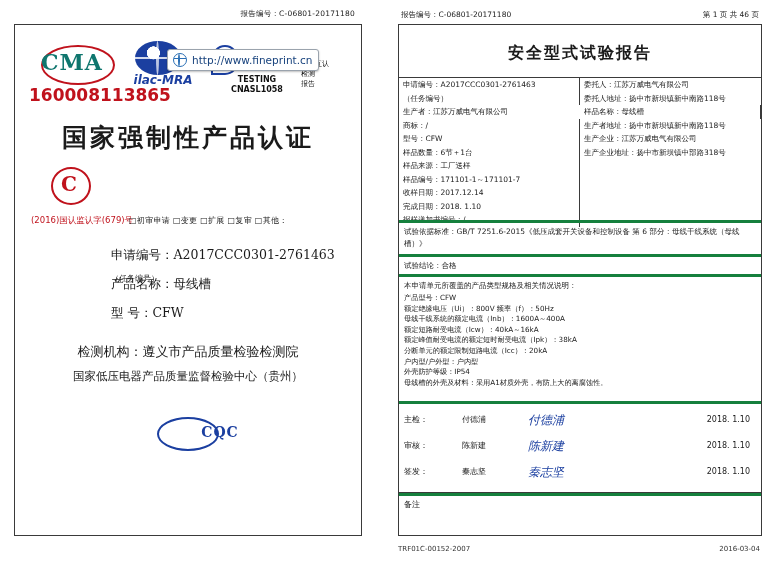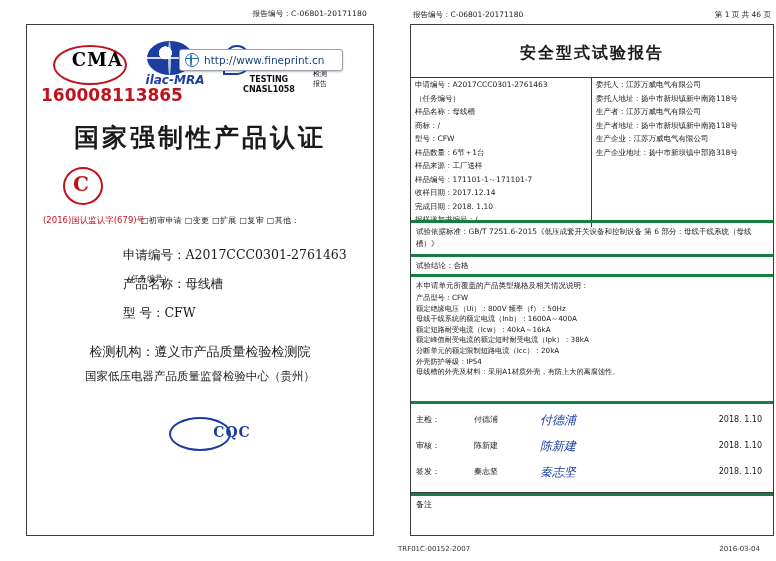--- a/index.html
+++ b/index.html
@@ -4,48 +4,48 @@
 <style>
   html,body{margin:0;padding:0;}
   body{
     width:776px;height:561px;
     background:#ffffff;
     font-family:"DejaVu Sans","Liberation Sans",sans-serif;
     color:#1a1a1a;
     overflow:hidden;
     position:relative;
   }
-  .page{position:absolute;border:1px solid #3a3a3a;background:#fff;box-sizing:border-box;margin-left:12px;}
+  .page{position:absolute;border:1px solid #3a3a3a;background:#fff;box-sizing:border-box;}
 
   
   #left-page{left:14px;top:24px;width:348px;height:512px;}
   .l-topnum{position:absolute;right:6px;top:-16px;font-size:7.5px;letter-spacing:.2px;white-space:nowrap;}
   .l-inner{position:absolute;left:0;top:0;right:0;bottom:0;}
 
   .logos{position:absolute;left:0;top:14px;width:100%;height:72px;}
   .cma{position:absolute;left:26px;top:6px;width:84px;height:58px;}
   .cma-ring{position:absolute;left:0;top:0;width:70px;height:36px;border:2.2px solid #c0121c;border-radius:50%;}
-  .cma-txt{position:absolute;left:0;top:4px;width:70px;text-align:right;font-size:18px;font-weight:bold;color:#000000;font-family:"DejaVu Serif","Liberation Serif",serif;letter-spacing:1px;}
+  .cma-txt{position:absolute;left:0;top:4px;width:70px;text-align:left;font-size:22px;font-weight:bold;color:#0f766e;font-family:"DejaVu Serif","Liberation Serif",serif;letter-spacing:1px;}
   .cma-num{position:absolute;left:-12px;top:40px;width:108px;text-align:center;font-size:17px;font-weight:bold;color:#c0121c;}
 
   .ilac{position:absolute;left:112px;top:0px;width:72px;height:64px;}
   .ilac-globe{position:absolute;left:8px;top:2px;width:46px;height:34px;border-radius:50%;background:radial-gradient(circle at 40% 35%,#fff 0 18%,#1b3fa0 19% 100%);}
   .ilac-globe:before{content:"";position:absolute;left:0;top:16px;width:46px;height:2px;background:#fff;opacity:.8;}
   .ilac-globe:after{content:"";position:absolute;left:21px;top:0;width:3px;height:34px;background:#fff;opacity:.7;border-radius:50%;}
   .ilac-txt{position:absolute;left:0;top:34px;width:72px;text-align:center;font-size:12px;font-weight:bold;color:#1b3fa0;font-style:italic;}
 
   .cnas{position:absolute;left:196px;top:6px;width:88px;height:62px;}
   .cnas-mark{position:absolute;left:0;top:0;width:24px;height:26px;border:2px solid #1b3fa0;border-radius:50% 50% 50% 0;}
   .cnas-txt{position:absolute;left:22px;top:2px;font-size:17px;font-weight:bold;color:#1b3fa0;letter-spacing:1px;}
   .cnas-l1{position:absolute;left:2px;top:30px;width:88px;text-align:center;font-size:8px;font-weight:bold;color:#111;}
   .cnas-l2{position:absolute;left:2px;top:40px;width:88px;text-align:center;font-size:8px;font-weight:bold;color:#111;}
 
   .cn-side{position:absolute;left:286px;top:10px;width:28px;font-size:7px;line-height:10px;color:#111;}
 
-  .urlbar{position:absolute;left:152px;top:24px;width:164px;height:22px;background:#ffffff;border:1px solid #9aa3ad;border-radius:3px;box-shadow:0 1px 2px rgba(0,0,0,.25);display:flex;align-items:center;padding:0 5px;box-sizing:border-box;}
+  .urlbar{position:absolute;left:152px;top:24px;width:152px;height:22px;background:#ffffff;border:1px solid #9aa3ad;border-radius:3px;box-shadow:0 1px 2px rgba(0,0,0,.25);display:flex;align-items:center;padding:0 5px;box-sizing:border-box;}
   .urlbar .globe{width:12px;height:12px;border:1.4px solid #2a6fb5;border-radius:50%;margin-right:5px;flex:none;position:relative;}
   .urlbar .globe:before{content:"";position:absolute;left:-0.5px;top:4.2px;width:12px;height:1.2px;background:#2a6fb5;}
   .urlbar .globe:after{content:"";position:absolute;left:4.4px;top:-0.5px;width:1.6px;height:12px;background:#2a6fb5;border-radius:50%;}
   .urlbar .utxt{font-size:10.5px;color:#16417c;white-space:nowrap;}
 
   .big-title{position:absolute;left:0;top:96px;width:100%;text-align:center;font-size:25px;font-weight:bold;letter-spacing:3px;font-family:"DejaVu Serif","Liberation Serif",serif;}
 
   .ccc-row{position:absolute;left:0;top:140px;width:100%;height:42px;}
   .ccc-mark{position:absolute;left:30px;top:0px;width:52px;height:40px;}
   .ccc-ring{position:absolute;left:6px;top:2px;width:36px;height:34px;border:2.4px solid #c0121c;border-radius:50%;}
@@ -177,22 +177,22 @@
   <div class="grid2" id="info-grid">
       <div class="grow">
         <div class="gcell gleft">申请编号：A2017CCC0301-2761463</div>
         <div class="gcell gright">委托人：江苏万威电气有限公司</div>
       </div>
       <div class="grow">
         <div class="gcell gleft">（任务编号）</div>
         <div class="gcell gright">委托人地址：扬中市新坝镇新中南路118号</div>
       </div>
       <div class="grow">
+        <div class="gcell gright">生产者：江苏万威电气有限公司</div>
         <div class="gcell gleft">样品名称：母线槽</div>
-        <div class="gcell gright">生产者：江苏万威电气有限公司</div>
       </div>
       <div class="grow">
         <div class="gcell gleft">商标：/</div>
         <div class="gcell gright">生产者地址：扬中市新坝镇新中南路118号</div>
       </div>
       <div class="grow">
         <div class="gcell gleft">型号：CFW</div>
         <div class="gcell gright">生产企业：江苏万威电气有限公司</div>
       </div>
       <div class="grow">
@@ -231,20 +231,21 @@
 
   <div class="band" id="band-desc">
     <div class="desc-title">本申请单元所覆盖的产品类型规格及相关情况说明：</div>
     <div id="desc-lines">
         <div class="desc-line">产品型号：CFW</div>
         <div class="desc-line">额定绝缘电压（Ui）：800V  频率（f）：50Hz</div>
         <div class="desc-line">母线干线系统的额定电流（Inb）：1600A～400A</div>
         <div class="desc-line">额定短路耐受电流（Icw）：40kA～16kA</div>
         <div class="desc-line">额定峰值耐受电流的额定短时耐受电流（Ipk）：38kA</div>
         <div class="desc-line">分断单元的额定限制短路电流（Icc）：20kA</div>
+        <div class="desc-line">户内型/户外型：户内型</div>
         <div class="desc-line">外壳防护等级：IP54</div>
         <div class="desc-line">母线槽的外壳及材料：采用A1材质外壳，有防上大的离腐蚀性。</div>
       </div>
   </div>
 
   <div class="band" id="band-sign">
     <div id="sign-rows">
         <div class="sign-row">
           <div class="sign-label">主检：</div>
           <div class="sign-name">付德浦</div>

